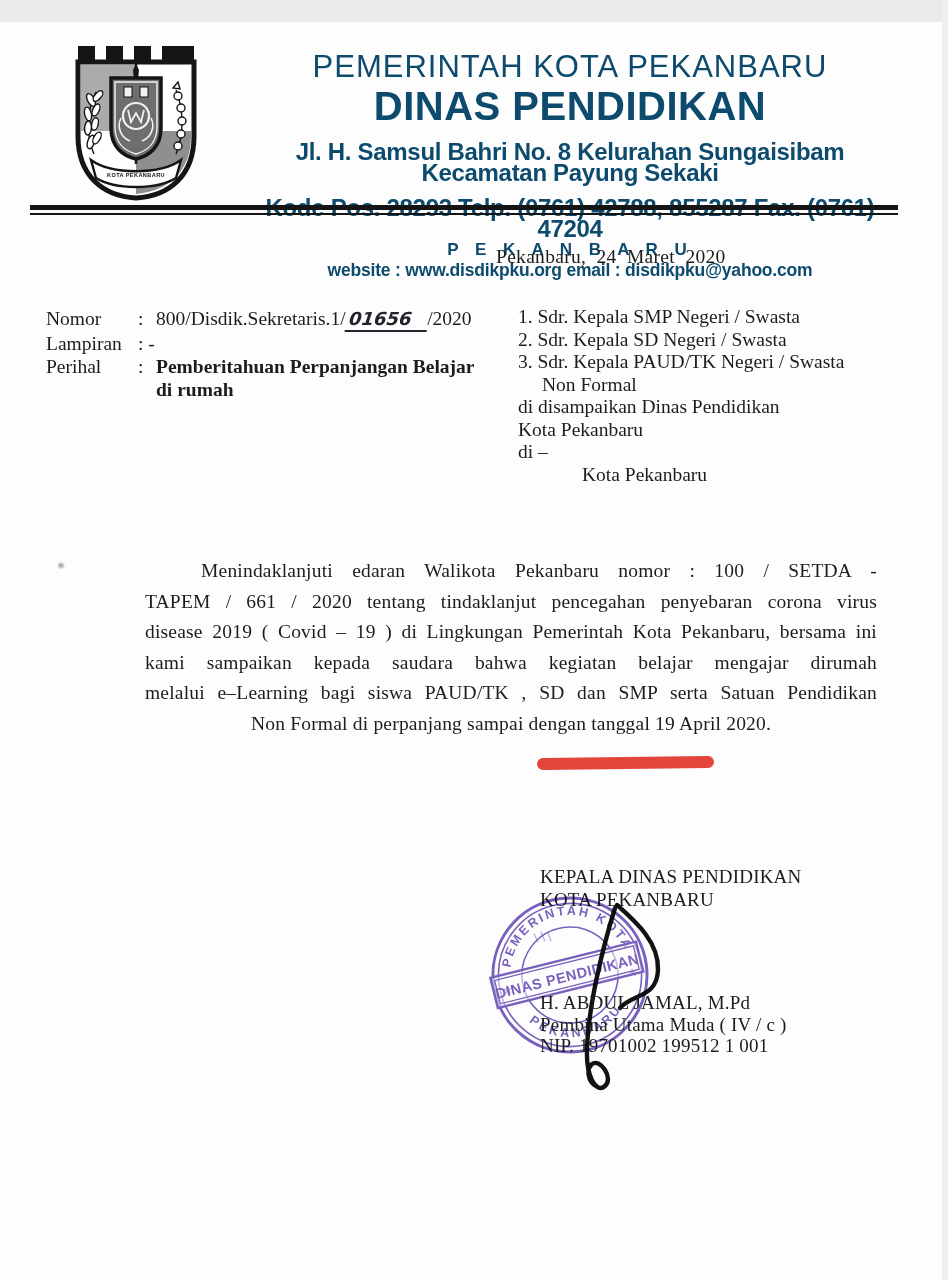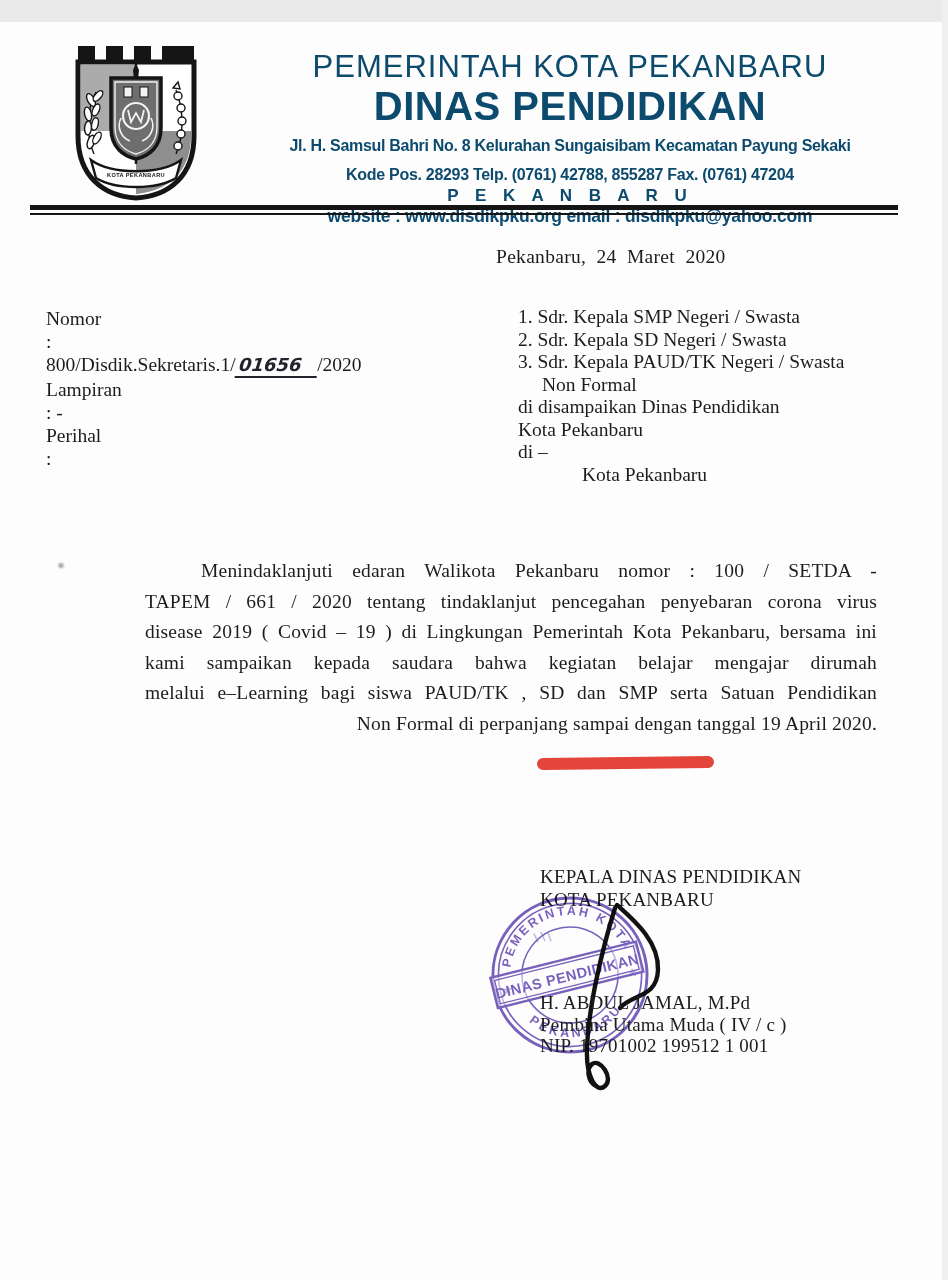--- a/index.html
+++ b/index.html
@@ -12,50 +12,50 @@
   .right-band { position:absolute; top:0; right:0; width:6px; height:100%; background:#f0f0f0; }
 
   
   .logo { position:absolute; left:72px; top:44px; width:128px; height:158px; }
   .header-text {
     position:absolute; left:230px; top:50px; width:680px; text-align:center;
     font-family:"Liberation Sans", sans-serif; color:#0c4a6e;
   }
   .h-gov   { font-size:31px; font-weight:400; letter-spacing:1px; line-height:34px; }
   .h-agency{ font-size:40px; font-weight:700; letter-spacing:0.5px; line-height:42px; margin-top:1px; }
-  .h-addr  { font-size:16px; font-weight:700; letter-spacing:-0.3px; line-height:21px; margin-top:8px; }
+  .h-addr  { font-size:24px; font-weight:700; letter-spacing:-0.3px; line-height:21px; margin-top:14px; }
   .h-city  { font-size:17px;  font-weight:700; letter-spacing:6px; line-height:21px; }
   .h-web   { font-size:17.5px; font-weight:700; letter-spacing:-0.2px; line-height:21px; }
   .rule-thick { position:absolute; left:30px; top:205px; width:868px; height:5px; background:#151515; }
   .rule-thin  { position:absolute; left:30px; top:213px; width:868px; height:2px; background:#151515; }
 
   
   .date-line { position:absolute; left:496px; top:246px; font-size:19.5px; white-space:pre; letter-spacing:0.3px; }
   .meta { position:absolute; left:46px; top:307px; width:460px; font-size:19.5px; line-height:23px; }
-  .meta-row { display:flex; align-items:flex-start;flex-direction:column; }
+  .meta-row { display:flex; align-items:flex-start; }
   .meta-lbl { width:92px; flex:none; }
   .meta-col { width:18px; flex:none; }
   .meta-val { flex:1; }
   .bold { font-weight:700; }
   .hw {
     display:inline-block; font-family:"DejaVu Sans", sans-serif; font-style:italic; font-weight:600;
     font-size:18px; color:#23232e; border-bottom:2px solid #23232e;
     padding:0 16px 1px 3px; transform:skewX(-7deg); line-height:20px;
   }
   .recipient { position:absolute; left:518px; top:306px; font-size:19.5px; line-height:22.5px; width:400px; }
   .ind1 { padding-left:24px; }
   .ind2 { padding-left:64px; }
 
   
   .para { position:absolute; left:145px; width:732px; font-size:19.5px; line-height:30.5px; letter-spacing:0.2px; }
   .p1 { top:556px; }
   .p2 { top:772px; }
   .jline { text-align:justify; text-align-last:justify; }
   .jfirst { padding-left:56px; }
-  .jlast { text-align:right;font-family:Liberation Serif, serif; }
+  .jlast { text-align:center;font-family:Liberation Serif, serif; }
 
   .red-mark {
     position:absolute; left:537px; top:757px; width:177px; height:12px;
     border-radius:7px; background:#e23b30; transform:rotate(-0.7deg); opacity:0.95;
   }
   .speck { position:absolute; left:56px; top:562px; width:10px; height:7px; border-radius:50%;
     background:radial-gradient(circle, #979797 0%, rgba(150,150,150,0) 70%); }
 
   
   .closing-title { position:absolute; left:540px; top:866px; font-size:19px; line-height:22.5px; letter-spacing:0.2px; }
@@ -138,20 +138,24 @@
       <span class="meta-col">:</span>
       <span class="meta-val"><span>800/Disdik.Sekretaris.1/</span><span class="hw">01656</span><span>/2020</span></span>
     </div>
     <div class="meta-row">
       <span class="meta-lbl">Lampiran</span>
       <span class="meta-val">: -</span>
     </div>
     <div class="meta-row">
       <span class="meta-lbl">Perihal</span>
       <span class="meta-col">:</span>
+      <span class="meta-val bold">
+        <div>Pemberitahuan Perpanjangan Belajar</div>
+        <div>di rumah</div>
+      </span>
     </div>
   </div>
 
   <div class="recipient">
     <div>1. Sdr. Kepala SMP Negeri / Swasta</div>
     <div>2. Sdr. Kepala SD Negeri / Swasta</div>
     <div>3. Sdr. Kepala PAUD/TK Negeri / Swasta</div>
     <div class="ind1">Non Formal</div>
     <div>di disampaikan Dinas Pendidikan</div>
     <div>Kota Pekanbaru</div>

